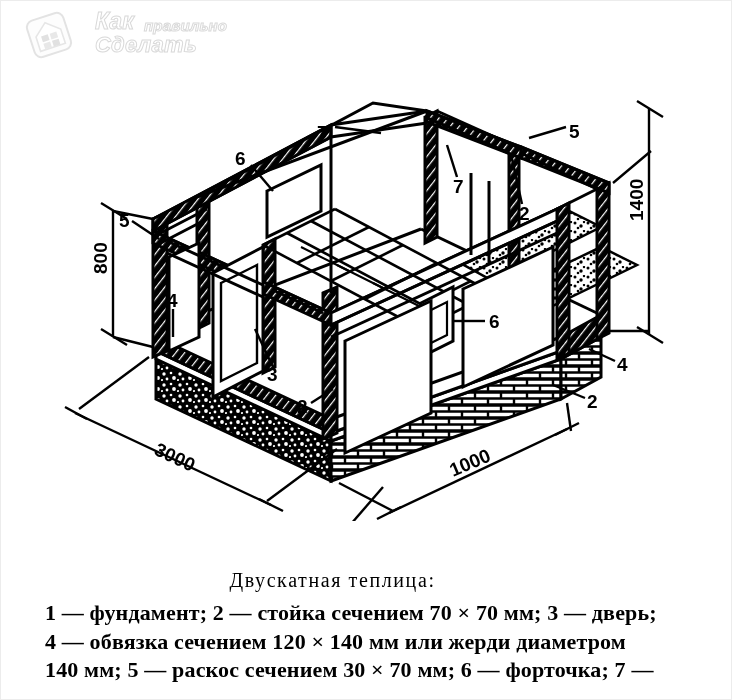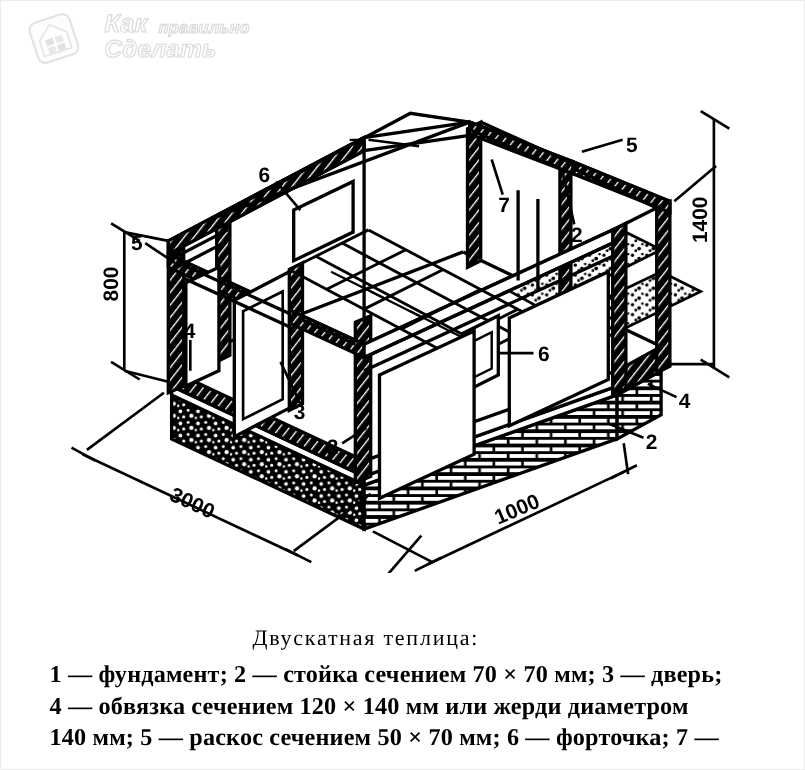--- a/index.html
+++ b/index.html
@@ -352,17 +352,17 @@
         <text x="342" y="496">1</text>
       </g>
     </svg>
   </div>
 
   <div id="caption">
     <div id="caption-title">Двускатная теплица:</div>
     <div id="caption-body">
       <span class="cl">1 — фундамент; 2 — стойка сечением 70 × 70 мм; 3 — дверь;</span>
       <span class="cl">4 — обвязка сечением 120 × 140 мм или жерди диаметром</span>
-      <span class="cl">140 мм; 5 — раскос сечением 50 × 70 мм; 6 — форточка; 7 —</span>
+      <span class="cl">140 мм; 5 — раскос сечением 30 × 70 мм; 6 — форточка; 7 —</span>
     </div>
   </div>
 
 </div>
 
 </body></html>

